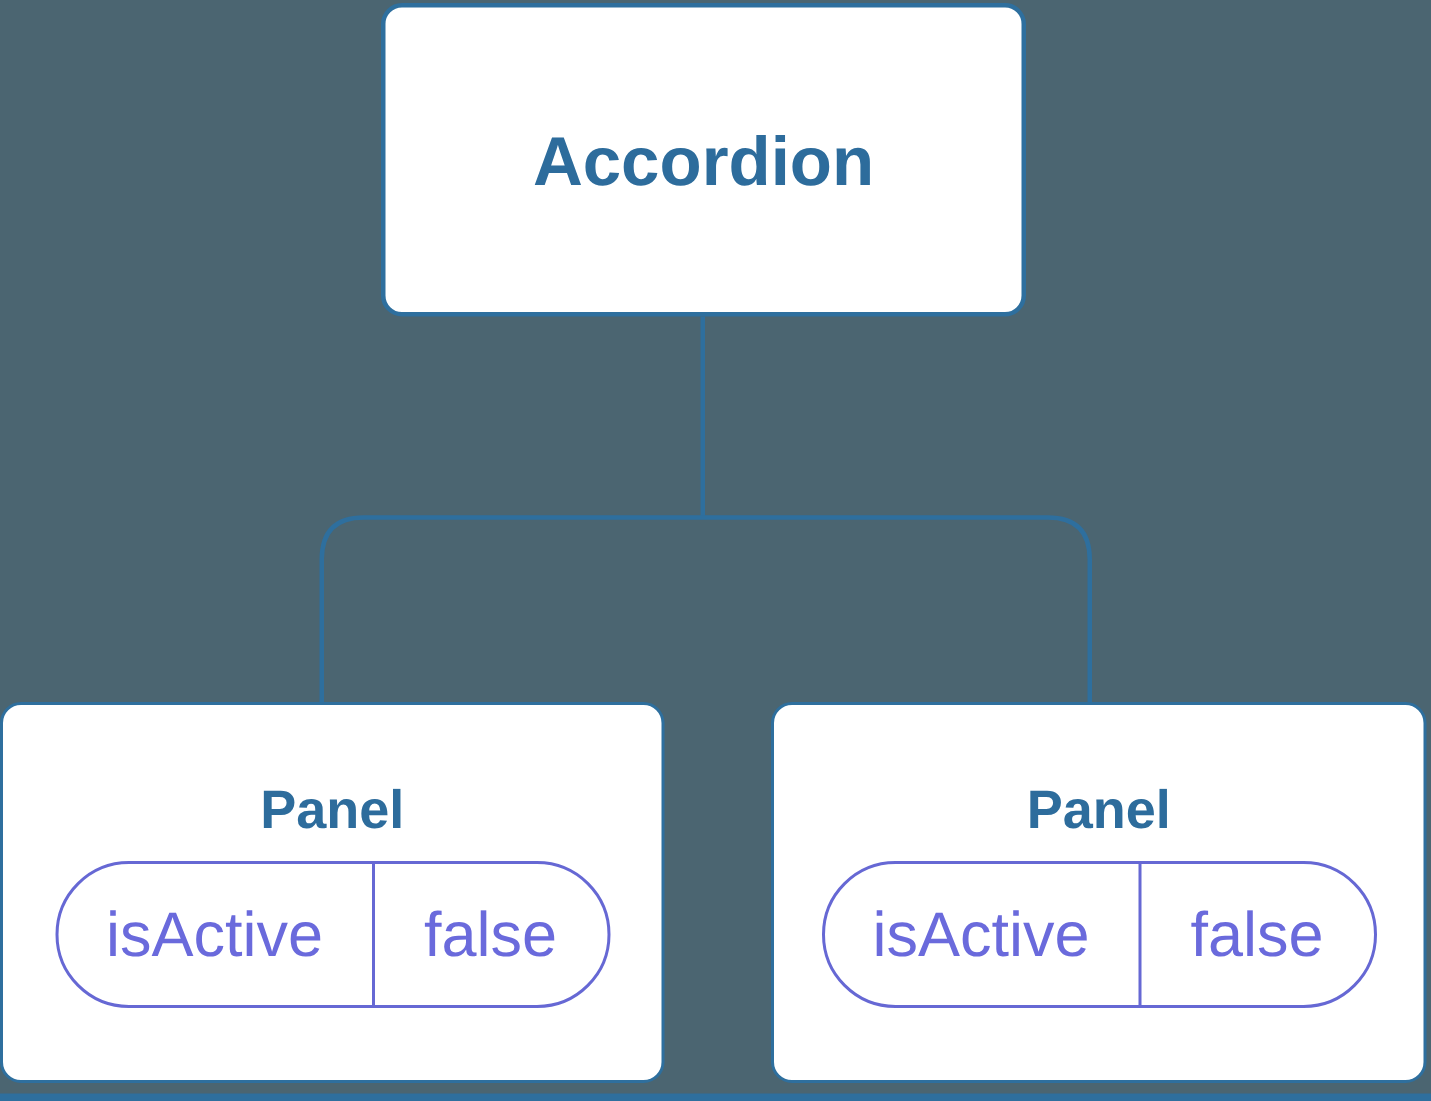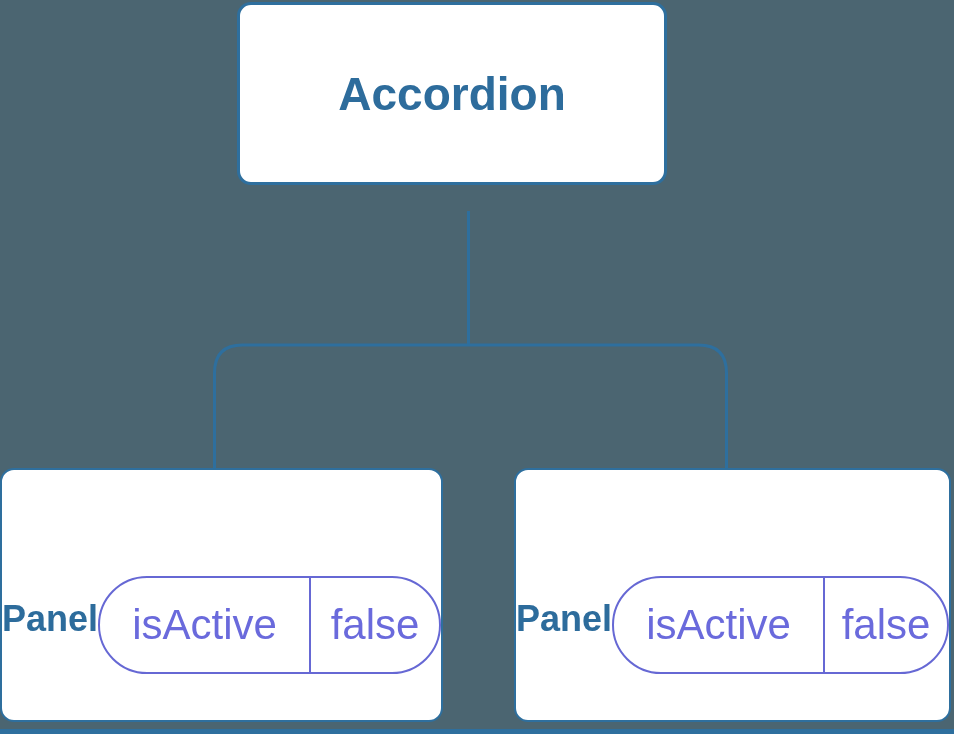--- a/index.html
+++ b/index.html
@@ -21,22 +21,22 @@
     overflow: hidden;
     font-family: "Liberation Sans", sans-serif;
   }
   .node {
     position: absolute;
     background: var(--node-fill);
     border: 3px solid var(--line-blue);
     border-radius: 14px;
   }
   .root-node {
-    left: 237px; top: 2px;
-    width: 430px; height: 183px;
+    left: 254px; top: 2px;
+    width: 430px; height: 209px;
     display: flex; align-items: center; justify-content: center;
   }
   .root-label {
     font-size: 46px;
     font-weight: 600;
     color: var(--label-blue);
   }
   .connector-svg {
     position: absolute;
     left: 0; top: 0;
@@ -46,21 +46,21 @@
   .connector-svg path {
     fill: none;
     stroke: var(--line-blue);
     stroke-width: 3px;
   }
   .panel-node {
     top: 468px;
     height: 254px;
     border-width: 2px;
     display: flex;
-    flex-direction: row;
+    flex-direction: column;
     align-items: center;
     padding-top: 48px;
   }
   .panel-node.left  { left: 0;     width: 443px; }
   .panel-node.right { left: 514px; width: 437px; }
   .panel-label {
     font-size: 36px;
     font-weight: 600;
     line-height: 44px;
     color: var(--label-blue);

